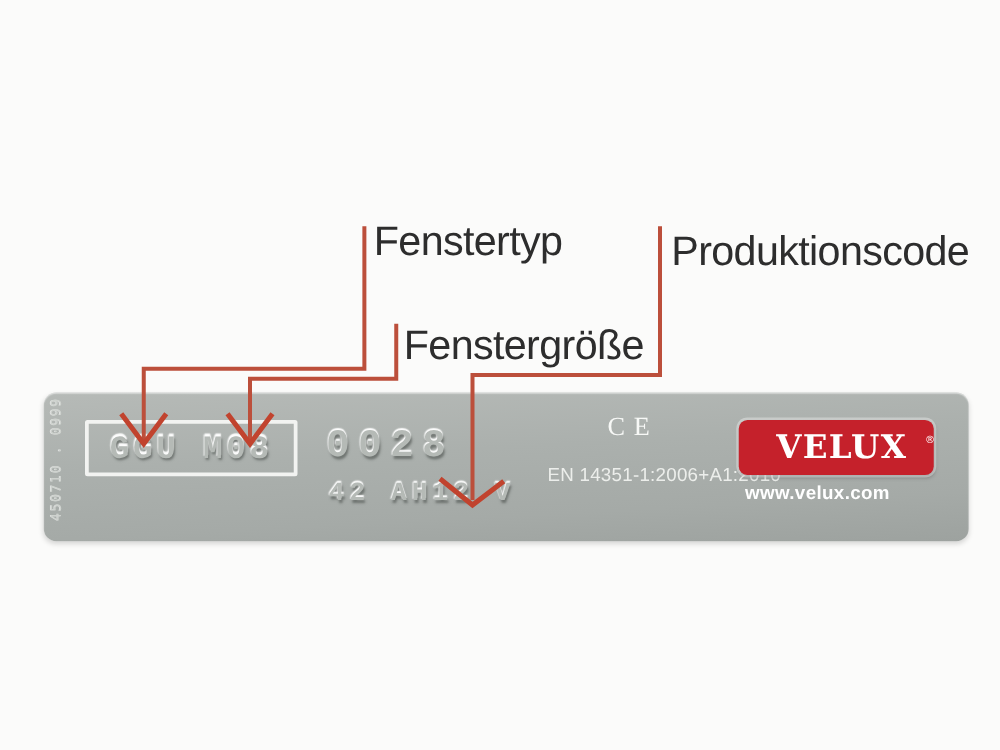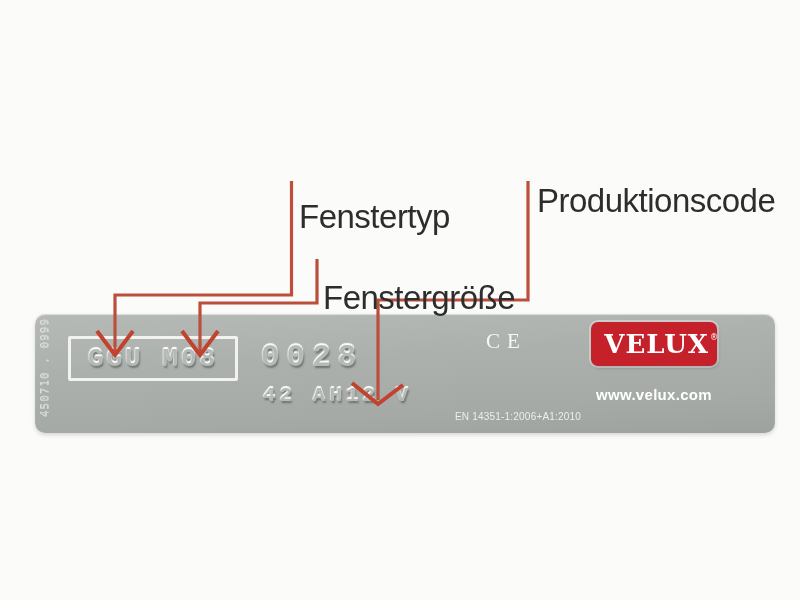--- a/index.html
+++ b/index.html
@@ -6,23 +6,23 @@
   .stage{
     position:relative;width:800px;height:600px;overflow:hidden;
     background:#fbfbfa;
     font-family:"Liberation Sans",sans-serif;
   }
   
   .callout-label{
     position:absolute;color:#2d2d2d;font-size:33px;line-height:33px;
     letter-spacing:-0.5px;white-space:nowrap;z-index:6;
   }
-  .lbl-fenstertyp{left:299px;top:200px;text-align:right;}
+  .lbl-fenstertyp{left:299px;top:176px;text-align:right;}
   .lbl-produktionscode{left:537px;top:184px;}
-  .lbl-fenstergroesse{left:323px;top:259px;margin-top:22px;}
+  .lbl-fenstergroesse{left:323px;top:259px;}
   
   svg.lines{position:absolute;left:0;top:0;z-index:5;pointer-events:none;}
   .line{fill:none;stroke:#bc4f3b;stroke-width:3.2px;}
   .head{fill:none;stroke:#c1432e;stroke-width:4px;}
   
   .plate{
     position:absolute;left:35px;top:314px;width:740px;height:119px;
     border-radius:10px;z-index:1;
     background:linear-gradient(177deg,#b6bab7 0%,#abb0ad 40%,#a5aaa7 75%,#9da29f 100%);
     box-shadow:0 2px 4px rgba(0,0,0,0.15), inset 0 1px 1px rgba(255,255,255,0.55);
@@ -49,28 +49,29 @@
   }
   .type-code{font-size:26px;letter-spacing:3px;}
   .code1{position:absolute;left:226px;top:26px;font-size:31px;letter-spacing:7px;}
   .code2{position:absolute;left:228px;top:70px;font-size:21px;letter-spacing:4px;}
   .ce-mark{
     position:absolute;left:451px;top:15px;
     font-family:Liberation Serif, serif;font-size:21px;font-weight:400;
     color:#f7f8f6;letter-spacing:7px;
   }
   .ce-standard{
-    position:absolute;left:420px;top:58px;font-size:10px;color:#eceeeb;
-    letter-spacing:0.2px;white-space:nowrap;margin-top:39px;
+    position:absolute;left:403px;top:58px;font-size:15px;color:#eceeeb;
+    letter-spacing:0.2px;white-space:nowrap;
   }
   .velux-logo{
-    position:absolute;left:556px;top:8px;width:126px;height:44px;
+    position:absolute;left:556px;top:22px;width:126px;height:44px;
     background:#c5212b;border-radius:7px;
-    display:flex;align-items:center;justify-content:flex-end;
+    display:flex;align-items:center;justify-content:space-between;
     box-shadow:0 0 0 2px rgba(255,255,255,0.35), 1px 2px 3px rgba(60,60,60,0.35);
+    padding-left:30px;
   }
   .velux-word{
     font-family:"DejaVu Serif","Liberation Serif",serif;font-weight:bold;
     font-size:26px;color:#ffffff;letter-spacing:1px;line-height:1;
   }
   .velux-reg{
     font-family:"DejaVu Sans",sans-serif;font-size:8px;color:#ffffff;
     position:relative;top:-7px;left:1px;
   }
   .website{

